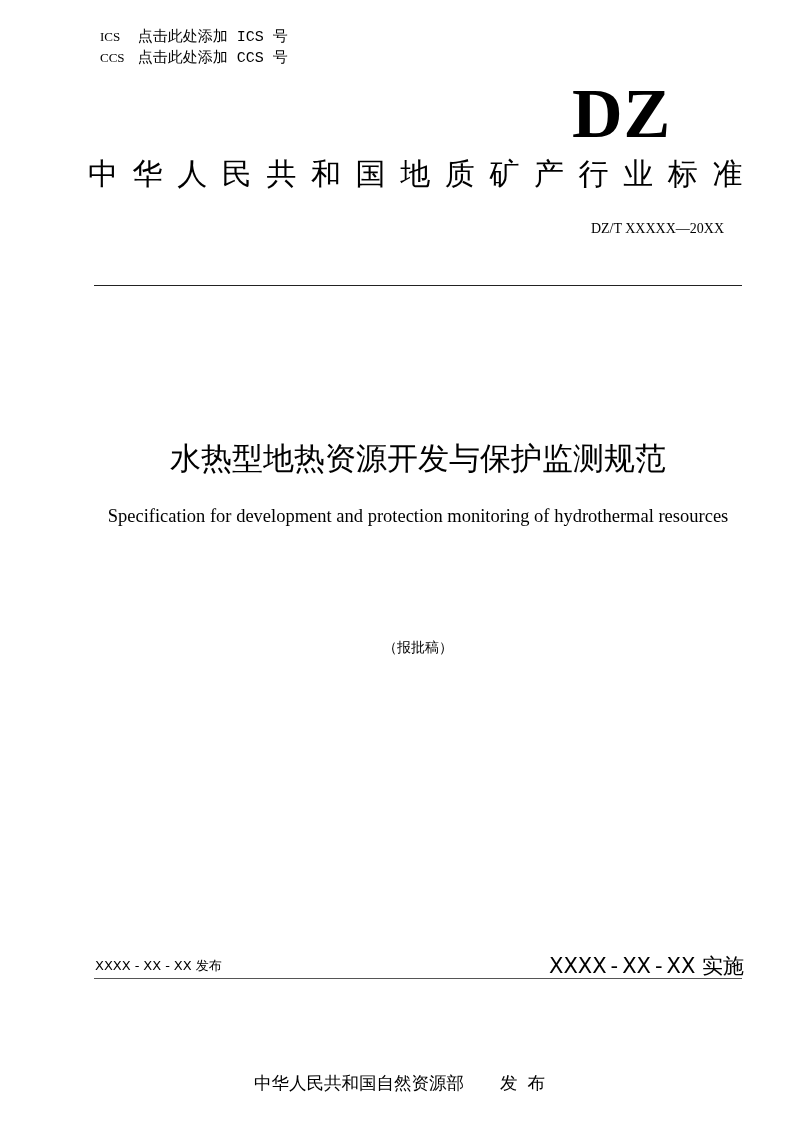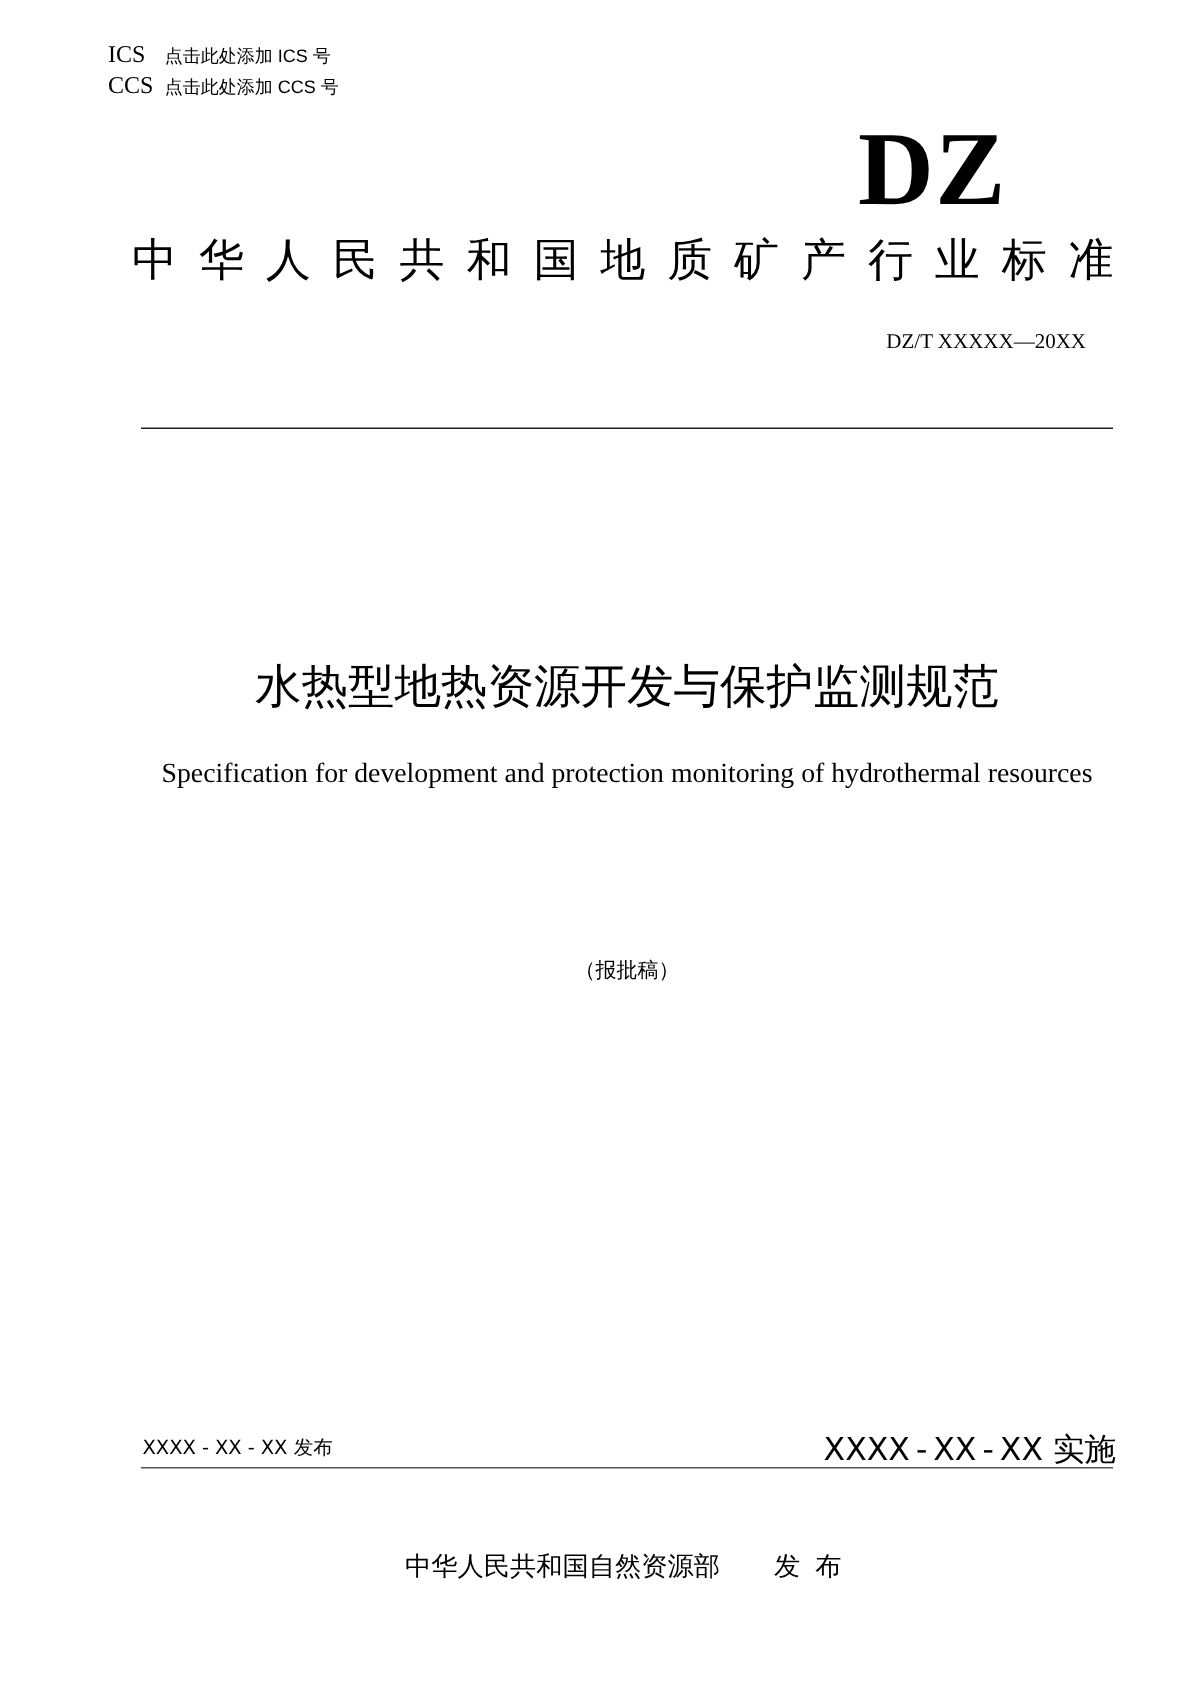--- a/index.html
+++ b/index.html
@@ -18,27 +18,28 @@
     .abs { position: absolute; }
 
     .meta-row {
       left: 72px;
       font-size: 12px;
       line-height: 14px;
       white-space: nowrap;
     }
     .meta-row .code {
       font-family: "Liberation Serif", serif;
-      font-size: 16px;
+      font-size: 13px;
       display: inline-block;
       width: 34px;
+      margin-left: 28px;
     }
     .meta-row .hint {
-      font-family: Liberation Sans, sans-serif;
-      font-size: 12px;
+      font-family: Liberation Mono, monospace;
+      font-size: 15px;
     }
     #meta-ics { top: 30px; }
     #meta-ccs { top: 51px; }
 
     #dz-logo {
       left: 572px;
       top: 78px;
       font-family: "Liberation Serif", serif;
       font-weight: bold;
       font-size: 70px;
@@ -123,25 +124,24 @@
     #bottom-rule {
       left: 94px;
       top: 978px;
       width: 648px;
       height: 0;
       border-top: 1.5px solid #555555;
     }
 
     #issuer-row {
       left: 254px;
-      top: 1033px;
+      top: 1071px;
       font-size: 17.5px;
       line-height: 24px;
       white-space: nowrap;
-      margin-left: 16px;
     }
     #issuer-row .issuer-action {
       margin-left: 36px;
       letter-spacing: 10px;
     }
   </style>
 </head>
 <body>
 
 <div class="abs meta-row" id="meta-ics">

